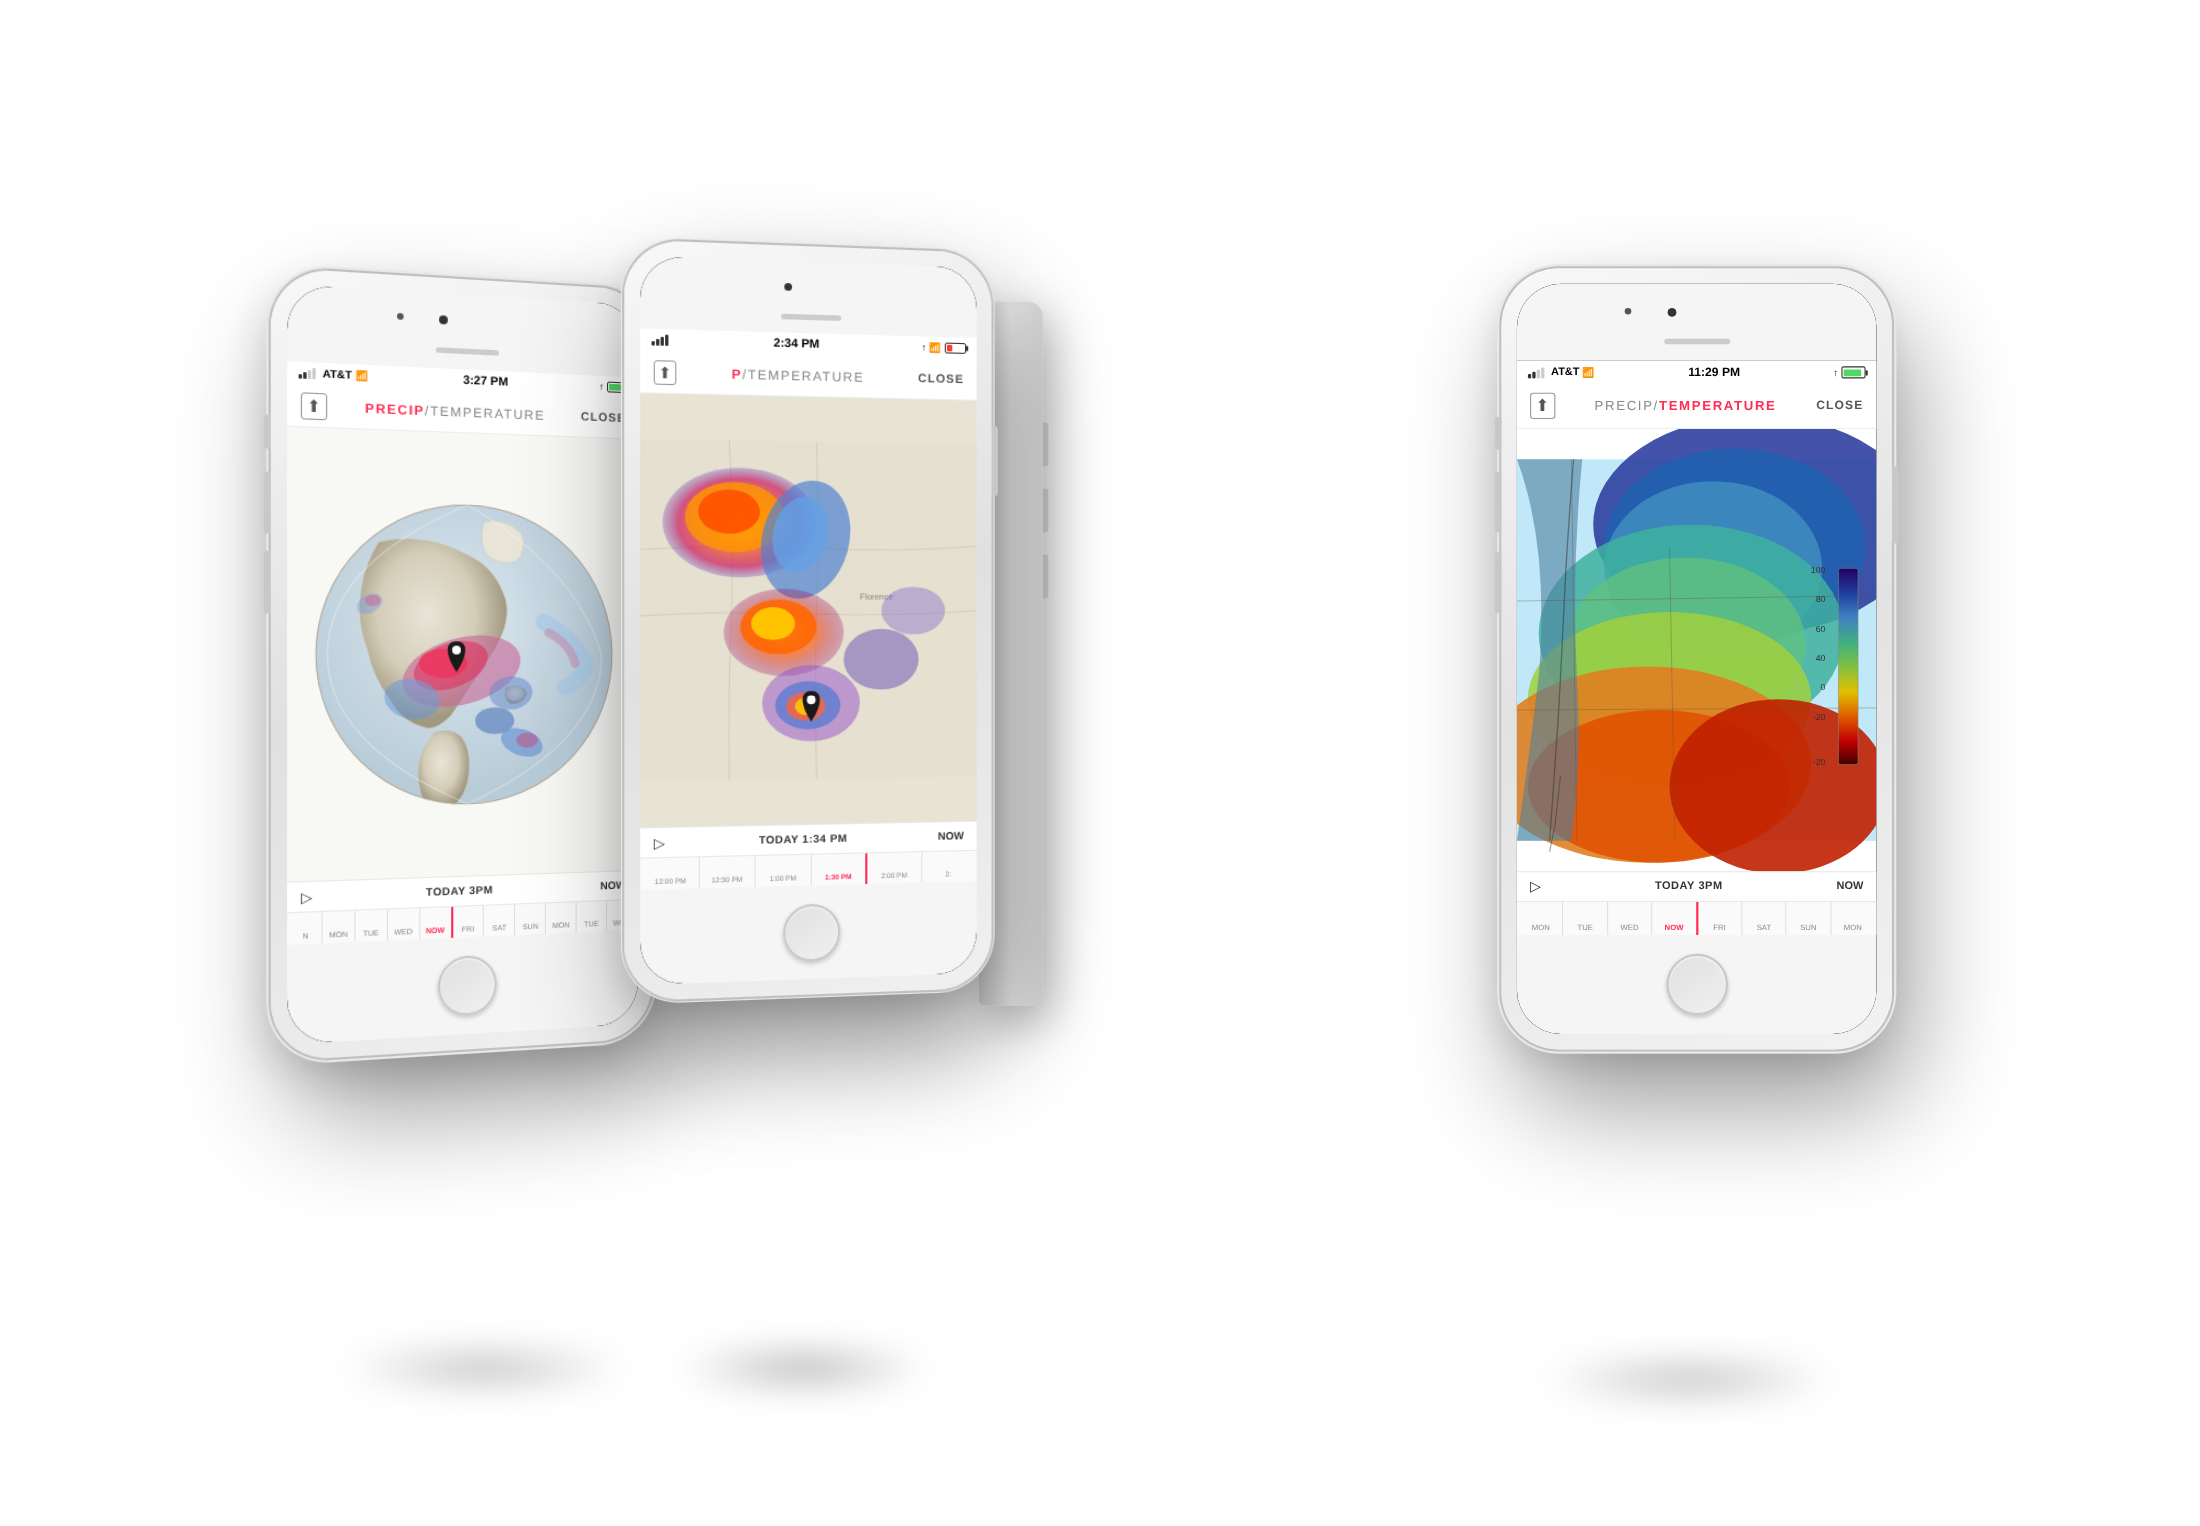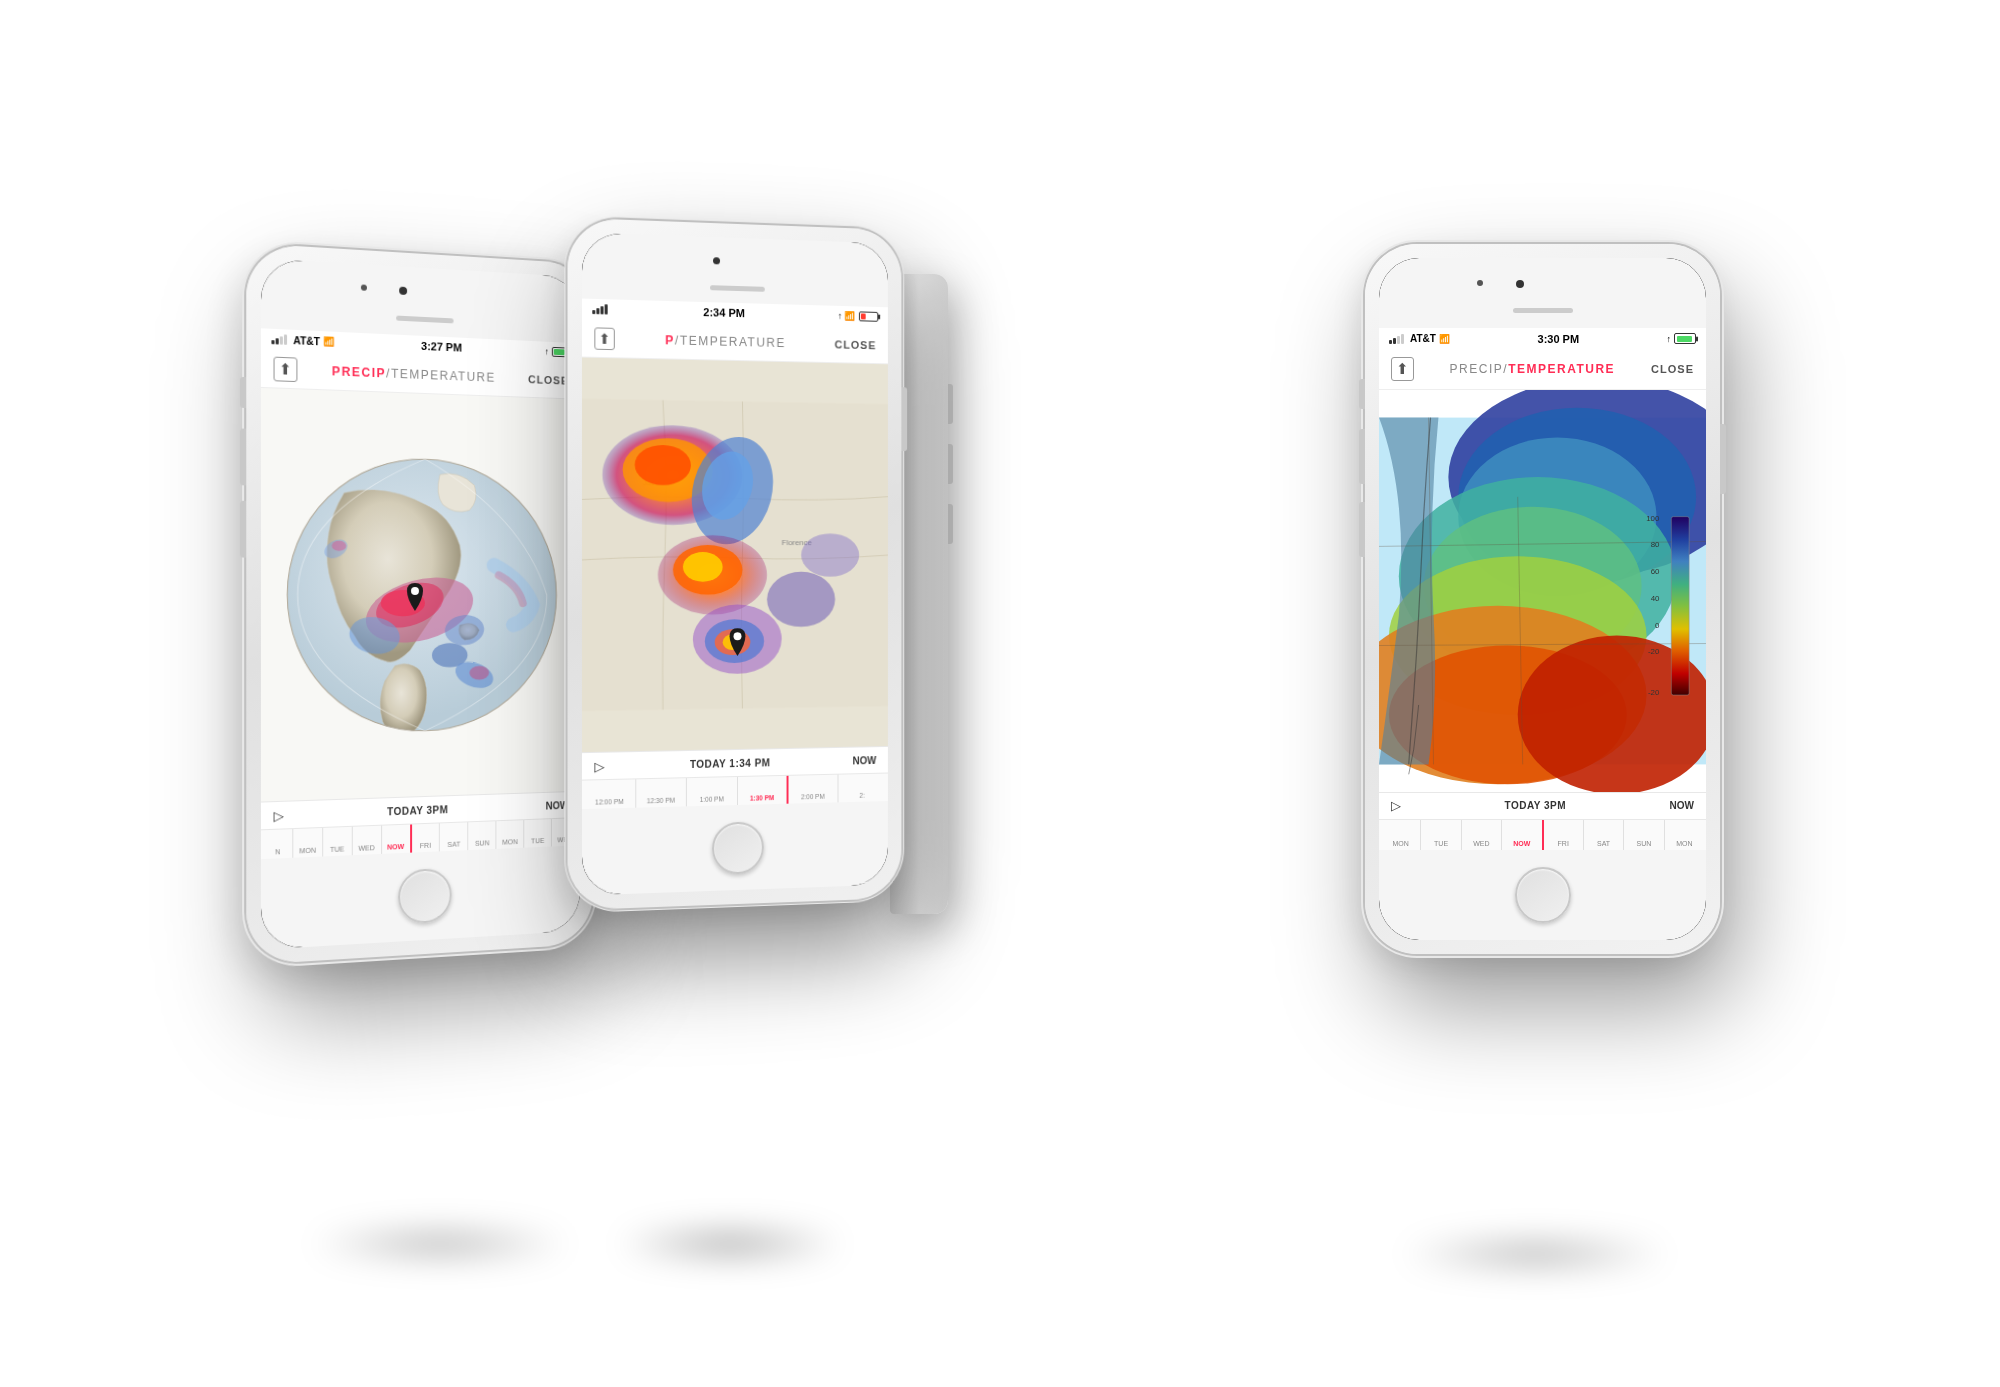--- a/index.html
+++ b/index.html
@@ -374,21 +374,21 @@
           <div style="display:flex;align-items:center;gap:3px;">
             <span style="display:flex;align-items:flex-end;gap:1px;">
               <span style="width:3px;height:4px;background:#333;display:inline-block;border-radius:1px;"></span>
               <span style="width:3px;height:6px;background:#333;display:inline-block;border-radius:1px;"></span>
               <span style="width:3px;height:8px;background:#ccc;display:inline-block;border-radius:1px;"></span>
               <span style="width:3px;height:10px;background:#ccc;display:inline-block;border-radius:1px;"></span>
             </span>
             <span style="margin-left:3px;">AT&amp;T</span>
             <span style="font-size:9px;">📶</span>
           </div>
-          <span style="font-size:11px;font-weight:600;">3:30 PM</span>
+          <span style="font-size:11px;font-weight:600;">11:29 PM</span>
           <div style="display:flex;align-items:center;gap:3px;">
             <span style="font-size:9px;">↑</span>
             <span style="width:22px;height:11px;border:1.5px solid #333;border-radius:2px;display:inline-flex;align-items:center;padding:1.5px;position:relative;">
               <span style="width:90%;height:100%;background:#4cd964;border-radius:1px;display:block;"></span>
               <span style="position:absolute;right:-3px;top:50%;transform:translateY(-50%);width:2px;height:5px;background:#333;border-radius:1px;"></span>
             </span>
           </div>
         </div>
 
         <div style="height:40px;background:#fff;display:flex;align-items:center;justify-content:space-between;padding:0 12px;border-bottom:1px solid #eee;">

